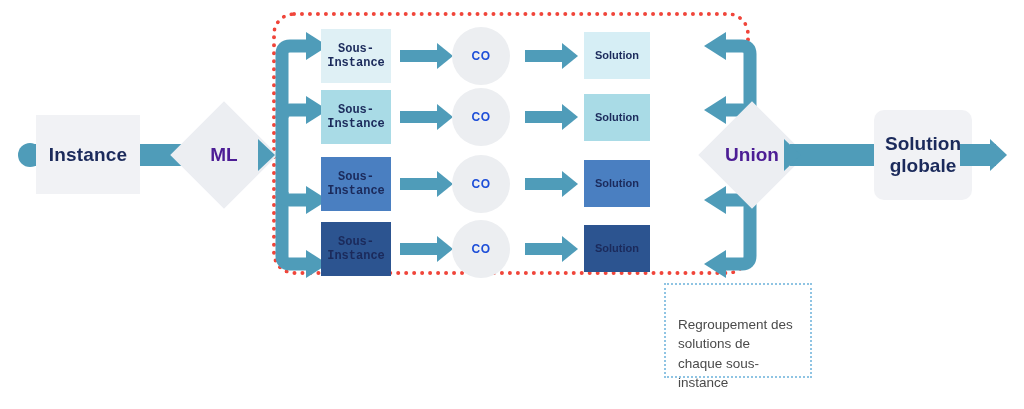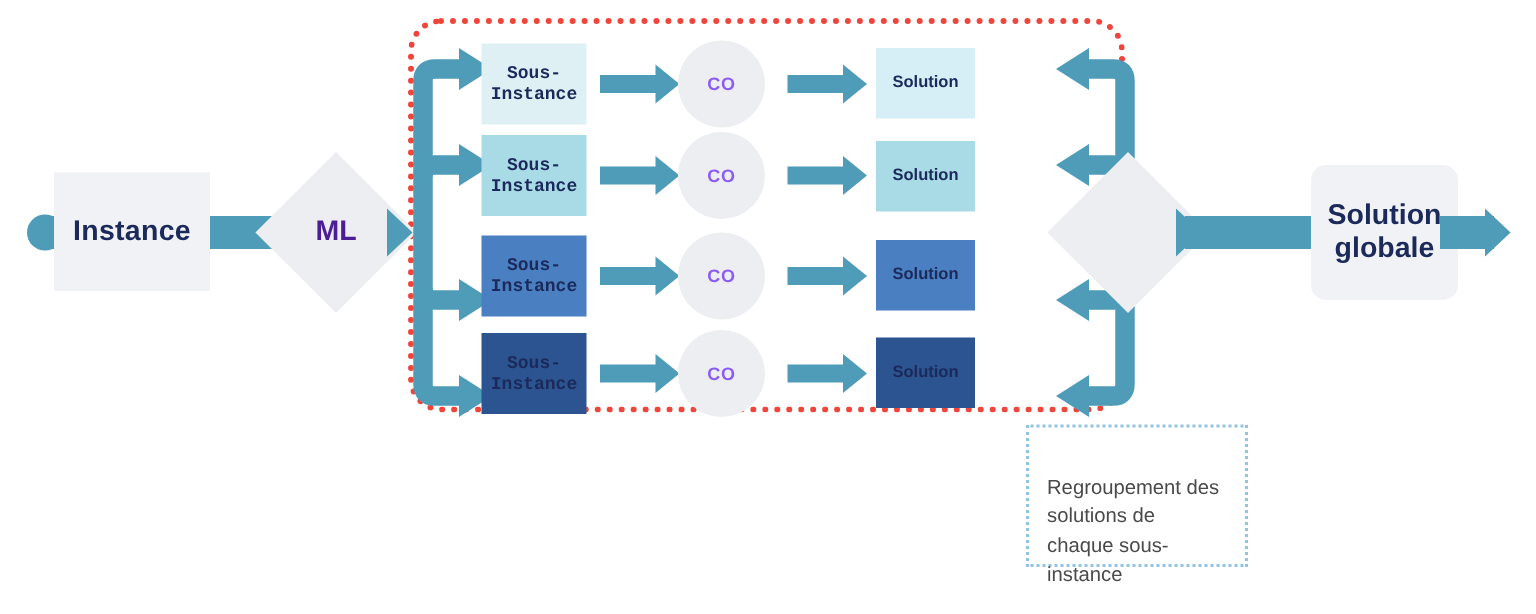--- a/index.html
+++ b/index.html
@@ -82,21 +82,21 @@
     box-sizing:border-box;
   }
   .sub-box{font-size:12px;font-family:Liberation Mono, monospace;}
   .sol-box{font-size:11px;}
 
   
   .circle{
     position:absolute;border-radius:50%;
     background:#eceef1;
     display:flex;align-items:center;justify-content:center;
-    color:#8b5cf6;font-size:12px;font-weight:bold;
+    color:#1d4ed8;font-size:12px;font-weight:bold;
     letter-spacing:.5px;
   }
 
   
   .red-region{
     position:absolute;
     border:4px dotted #f0453a;
     border-radius:22px;
     box-sizing:border-box;
     pointer-events:none;
@@ -222,30 +222,33 @@
     </g>
     <g fill="#4f9cb9">
       <polygon points="26,2 4,16 26,30"></polygon>
       <polygon points="26,66 4,80 26,94"></polygon>
       <polygon points="26,156 4,170 26,184"></polygon>
       <polygon points="26,220 4,234 26,248"></polygon>
     </g>
   </svg>
 
   <div class="diamond" style="left:714px;top:117px;width:76px;height:76px;"></div>
+  <div class="diamond-label" style="left:714px;top:117px;width:76px;height:76px;">
+    <span>Union</span>
+  </div>
 
   <div class="tealbar" style="left:790px;top:144px;width:84px;height:22px;"></div>
   <div class="tri-right" style="left:784px;top:139px;"></div>
 
   <div class="node global-box" style="left:874px;top:110px;width:98px;height:90px;">
     <span style="white-space:pre-line;">Solution
 globale</span>
   </div>
 
   <div class="tealbar" style="left:960px;top:144px;width:36px;height:22px;"></div>
   <div class="tri-right" style="left:990px;top:139px;"></div>
 
 
-  <div class="note" style="left:684px;top:283px;width:148px;height:95px;">
+  <div class="note" style="left:664px;top:283px;width:148px;height:95px;">
     <span>Regroupement des solutions de chaque sous-instance</span>
   </div>
 
 </div>
 
 </body></html>

